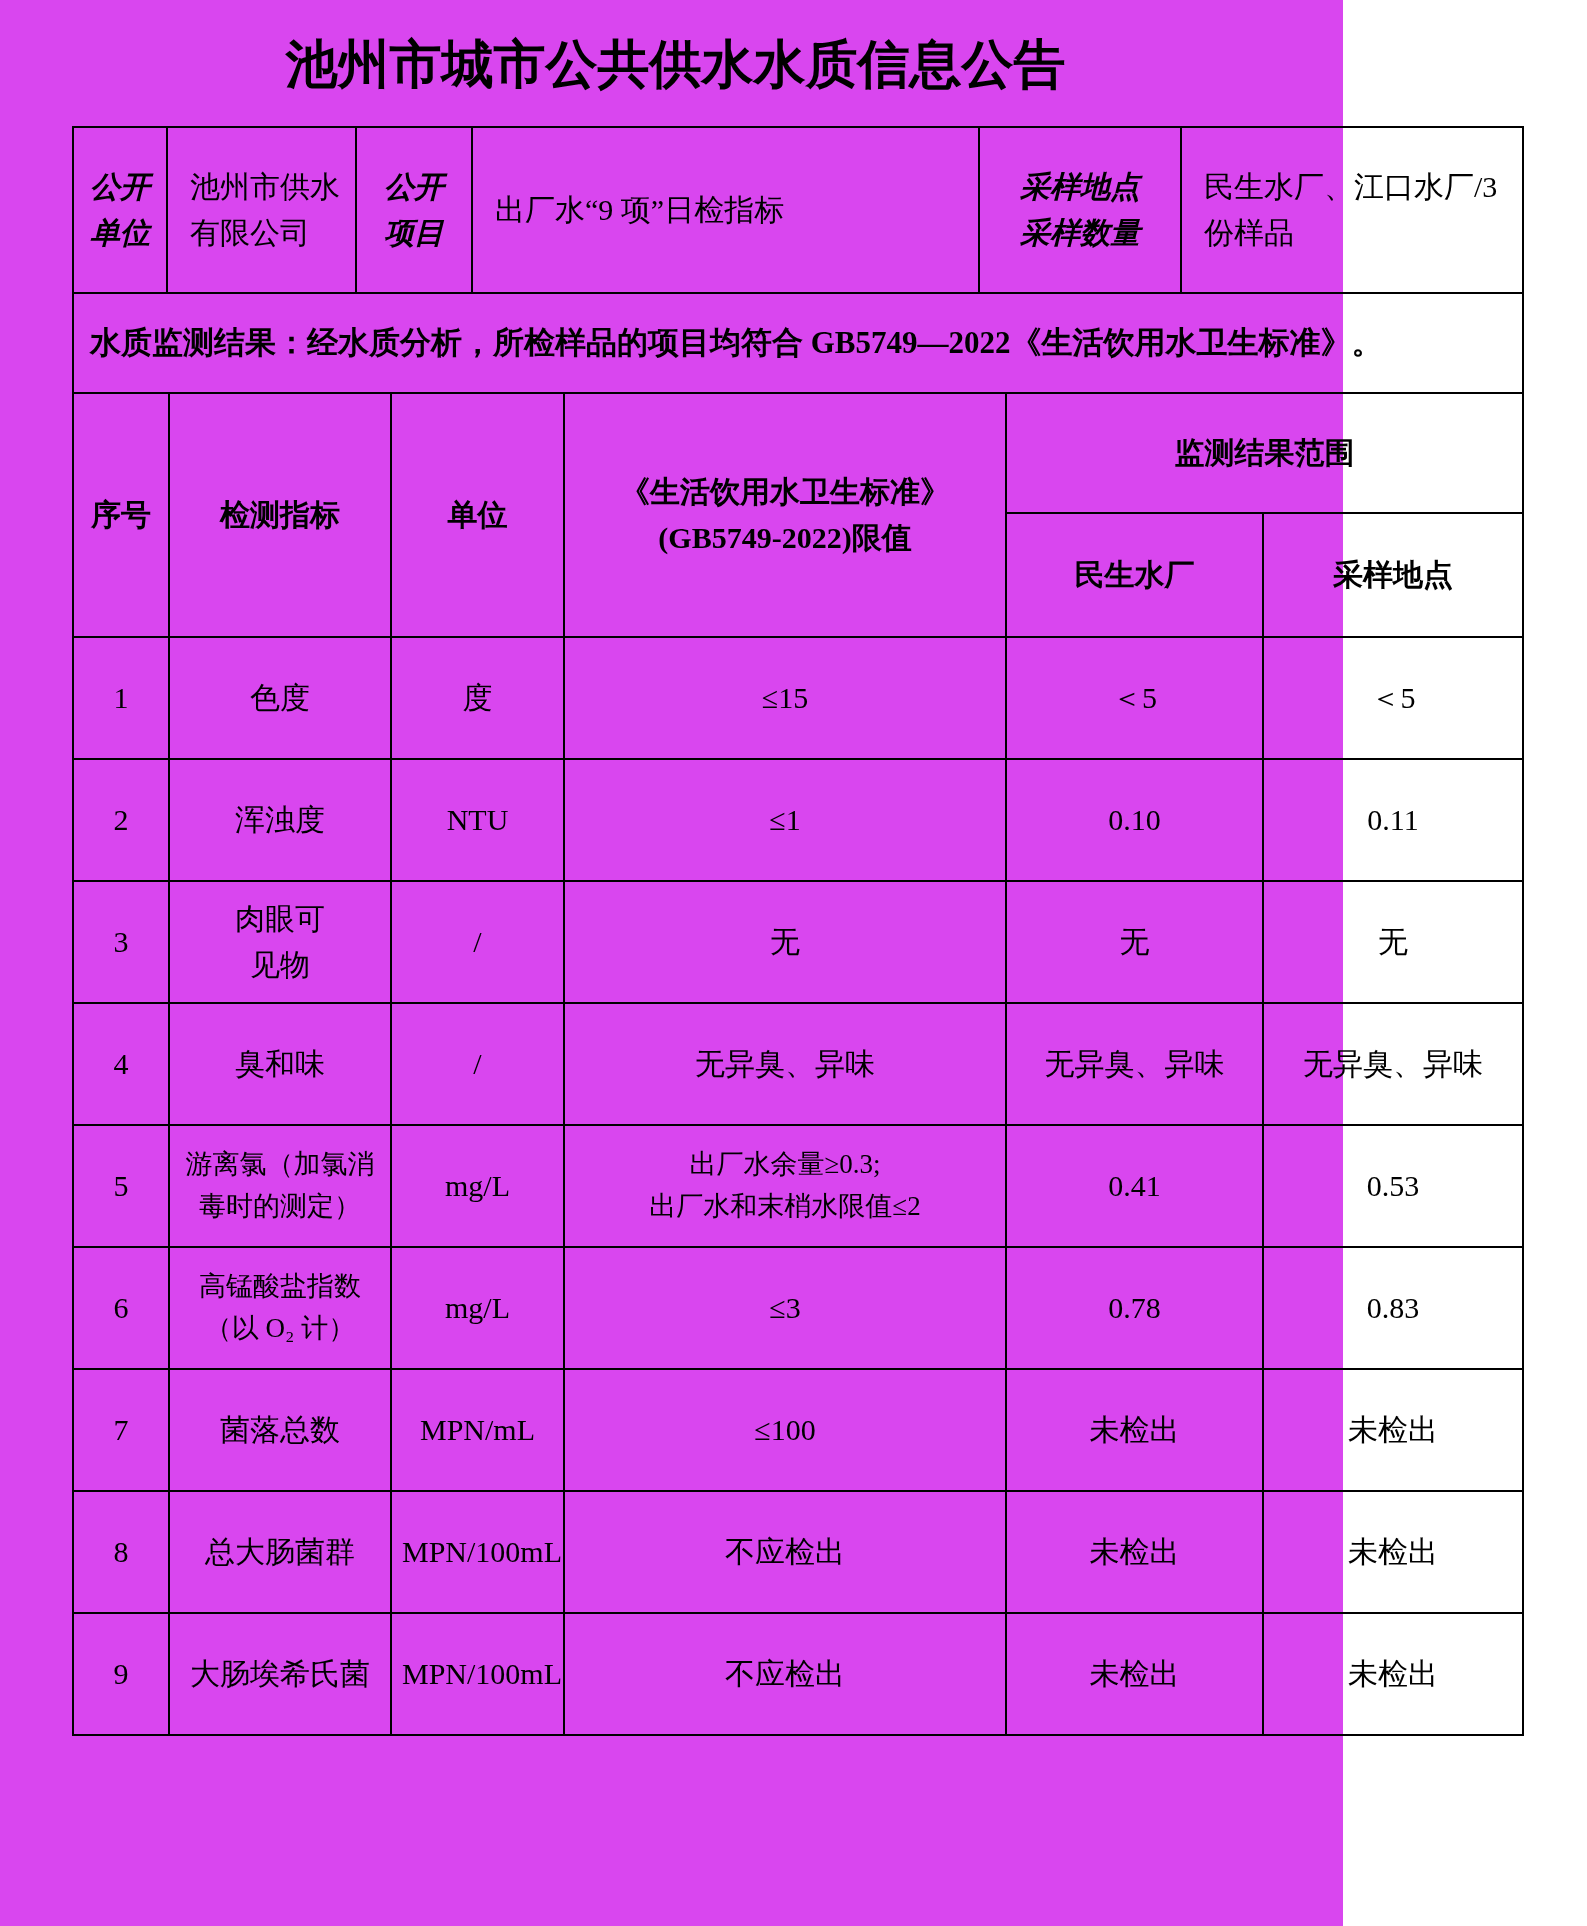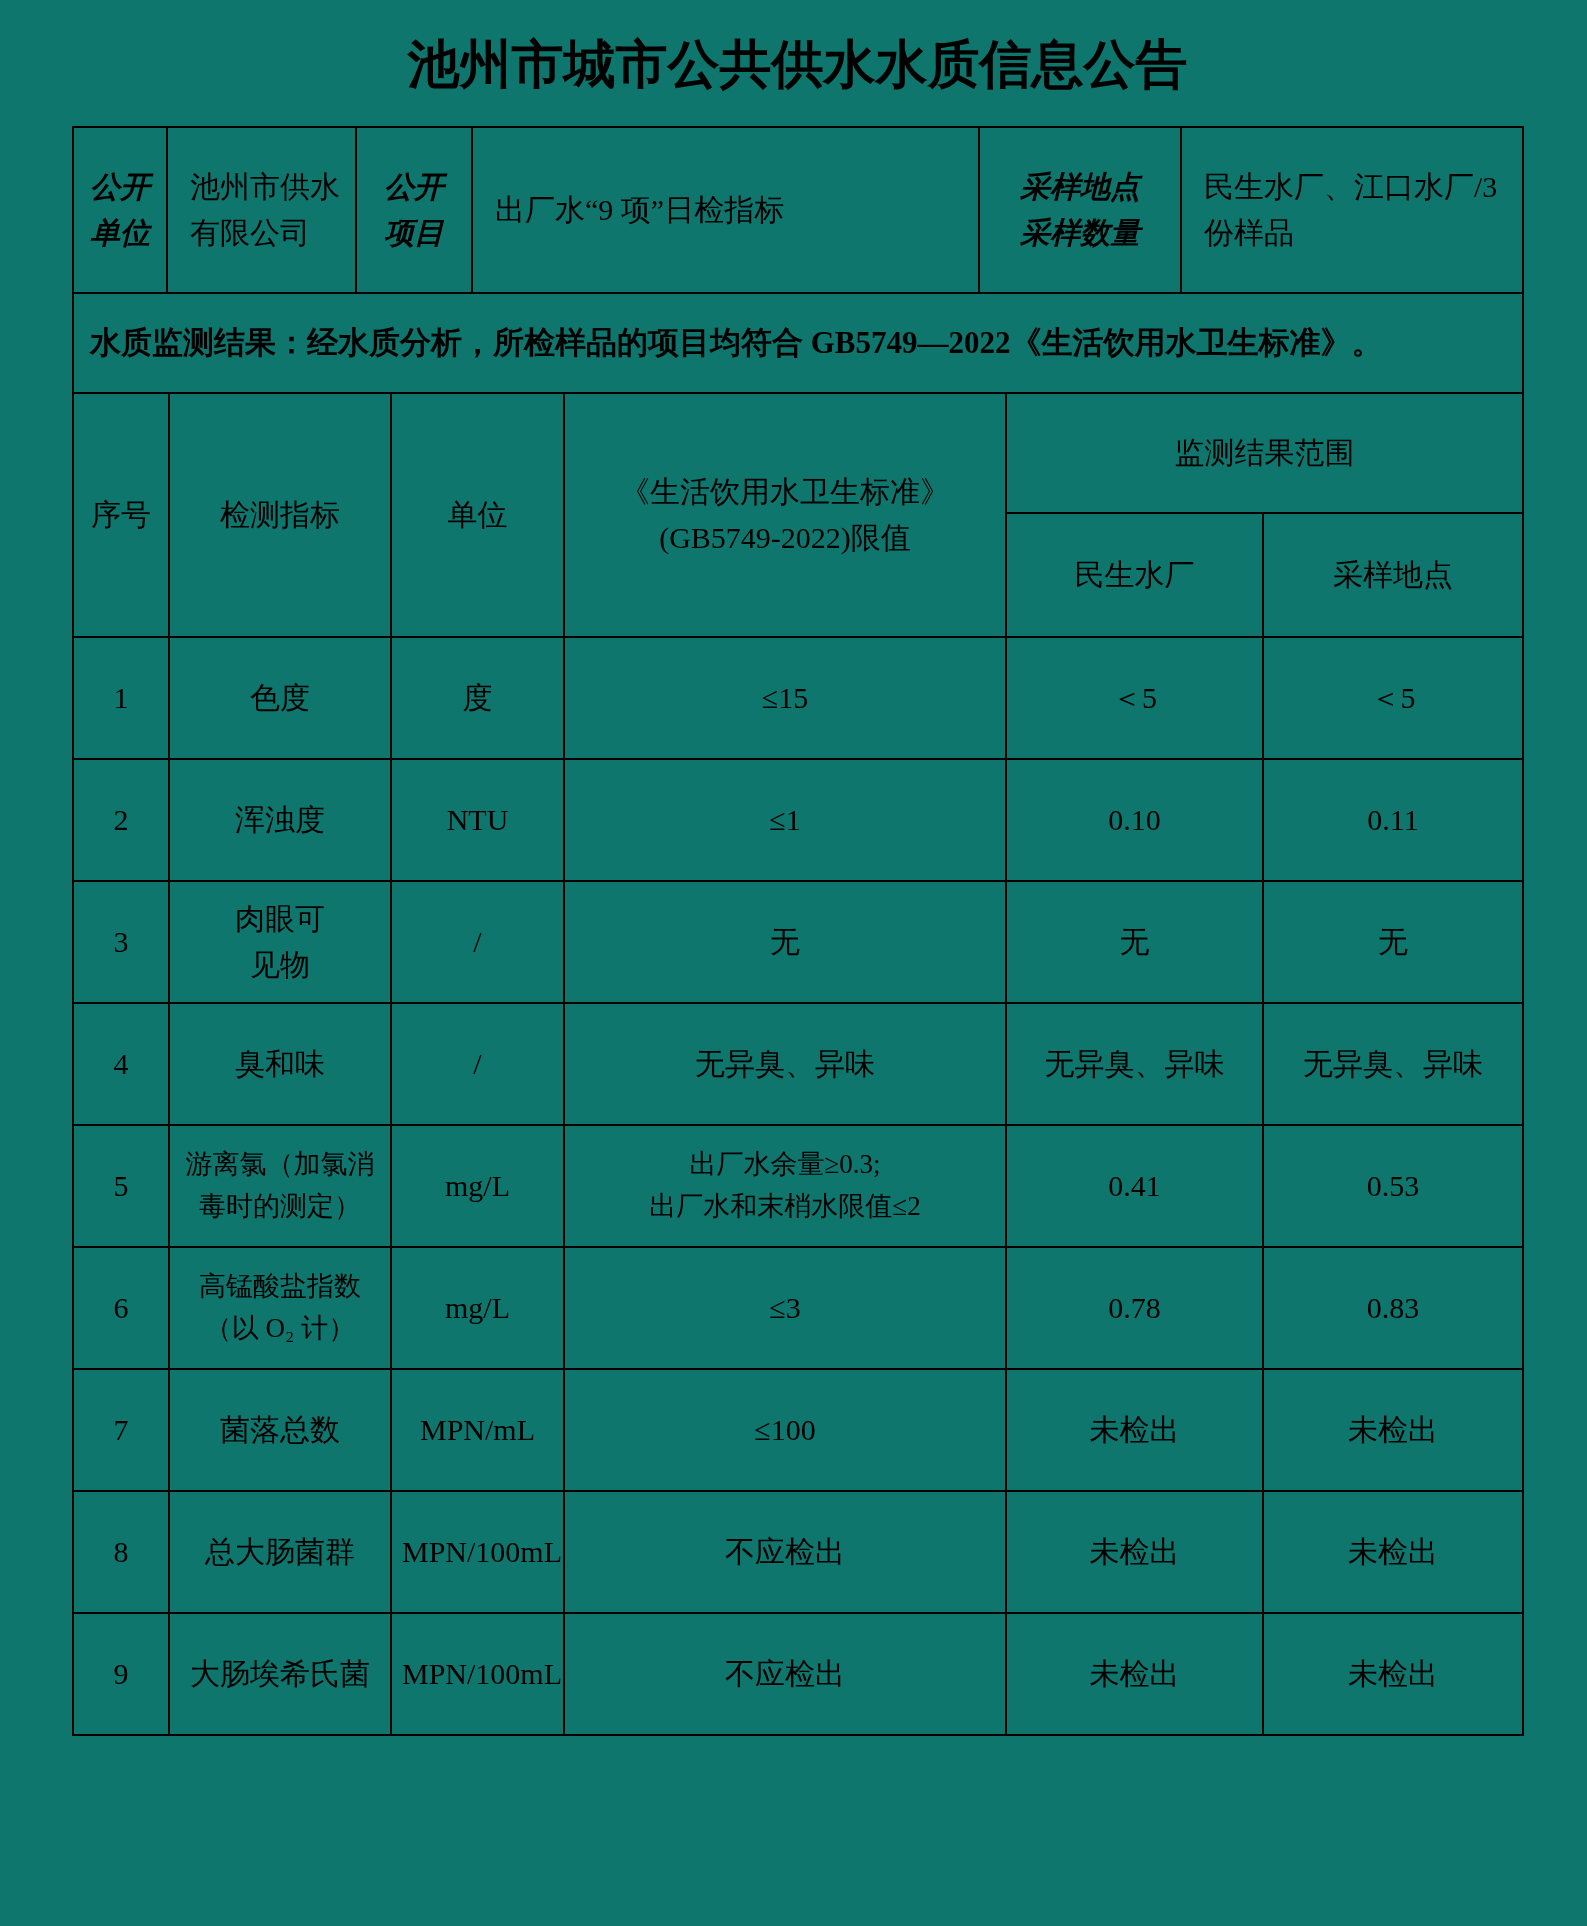--- a/index.html
+++ b/index.html
@@ -4,23 +4,23 @@
 <style>
   * { box-sizing: border-box; }
   html, body {
     margin: 0;
     padding: 0;
     background: #ffffff;
     color: #000000;
     font-family: "Liberation Serif", "DejaVu Serif", serif;
   }
   .page {
-    width: 1587px;
+    width: 1343px;
     min-height: 1926px;
-    background: #0f766e;
+    background: #d946ef;
     padding: 24px 64px 40px 72px;
   }
   .doc-title {
     text-align: center;
     font-size: 52px;
     font-weight: bold;
     margin: 6px 0 26px 0;
     white-space: nowrap;
   }
   table {
@@ -33,21 +33,21 @@
     font-size: 30px;
     text-align: center;
     vertical-align: middle;
     padding: 6px 10px;
     white-space: pre-line;
     line-height: 1.55;
     font-weight: normal;
     overflow: hidden;
   }
   .lbl { font-weight: bold; font-style: italic; }
-  th { font-weight: normal; }
+  th { font-weight: bold; }
   .left { text-align: left; padding-left: 22px; }
   .note-cell {
     text-align: left;
     font-weight: bold;
     font-size: 31px;
     padding-left: 16px;
     height: 100px;
     margin-left: 28px;
   }
   .row-info-1 { height: 166px; }

